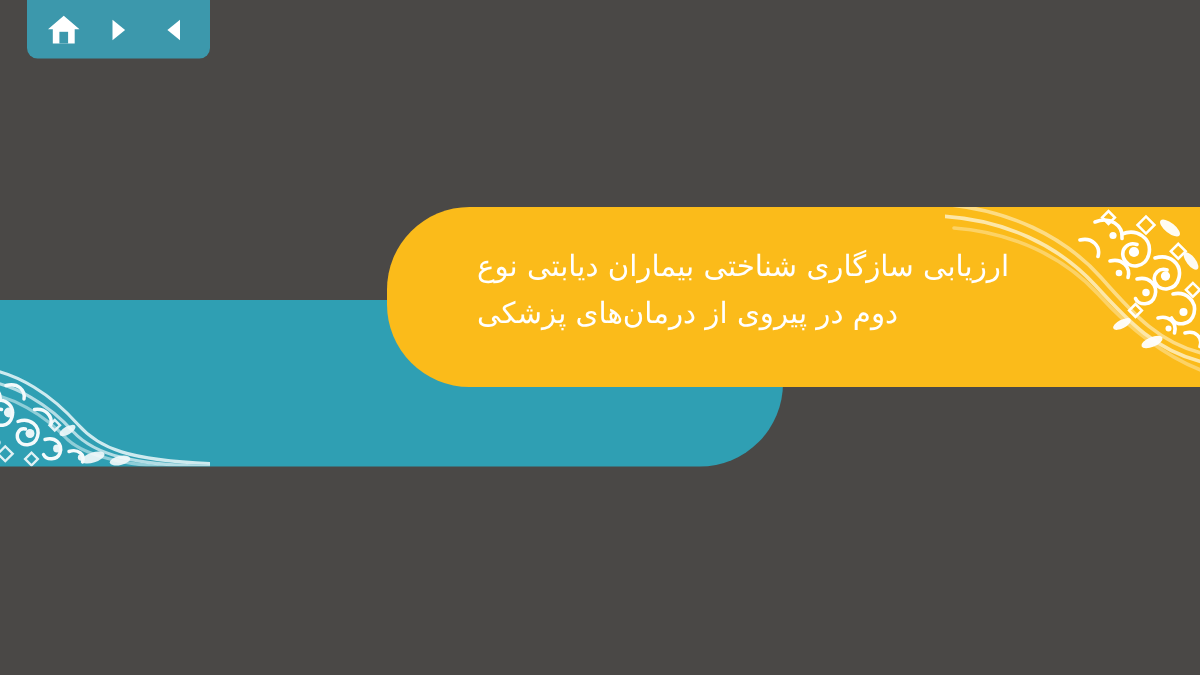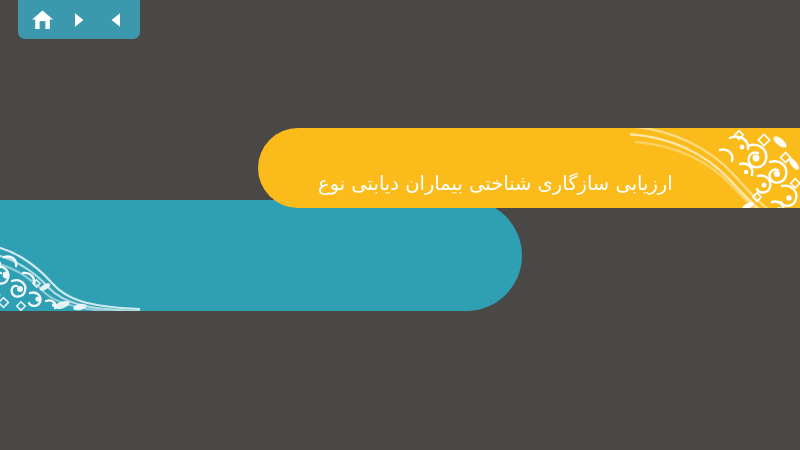--- a/index.html
+++ b/index.html
@@ -70,23 +70,23 @@
     bottom: 0;
     width: 150px;
     height: 96px;
     opacity: 0.95;
   }
 
   
   #orange-banner {
     position: absolute;
     left: 258px;
-    top: 128px;
+    top: 138px;
     width: 542px;
-    height: 80px;
+    height: 120px;
     background: #fbbb1a;
     border-top-left-radius: 55px;
     border-bottom-left-radius: 55px;
     z-index: 20;
     overflow: hidden;
   }
   #orange-ornament {
     position: absolute;
     right: 0;
     top: 0;
@@ -226,17 +226,18 @@
       <g fill="#ffffff" opacity="0.95">
         <ellipse cx="150" cy="14" rx="8" ry="3.4" transform="rotate(38 150 14)"></ellipse>
         <ellipse cx="164" cy="36" rx="7" ry="3" transform="rotate(52 164 36)"></ellipse>
         <ellipse cx="138" cy="90" rx="7.5" ry="3.2" transform="rotate(-22 138 90)"></ellipse>
         <ellipse cx="118" cy="78" rx="6.5" ry="2.8" transform="rotate(-28 118 78)"></ellipse>
       </g>
     </svg>
 
     <div id="title-block">
       <div class="title-line">ارزیابی سازگاری شناختی بیماران دیابتی نوع</div>
+      <div class="title-line">دوم در پیروی از درمان‌های پزشکی</div>
     </div>
 
   </div>
 
 </div>
 
 </body></html>

